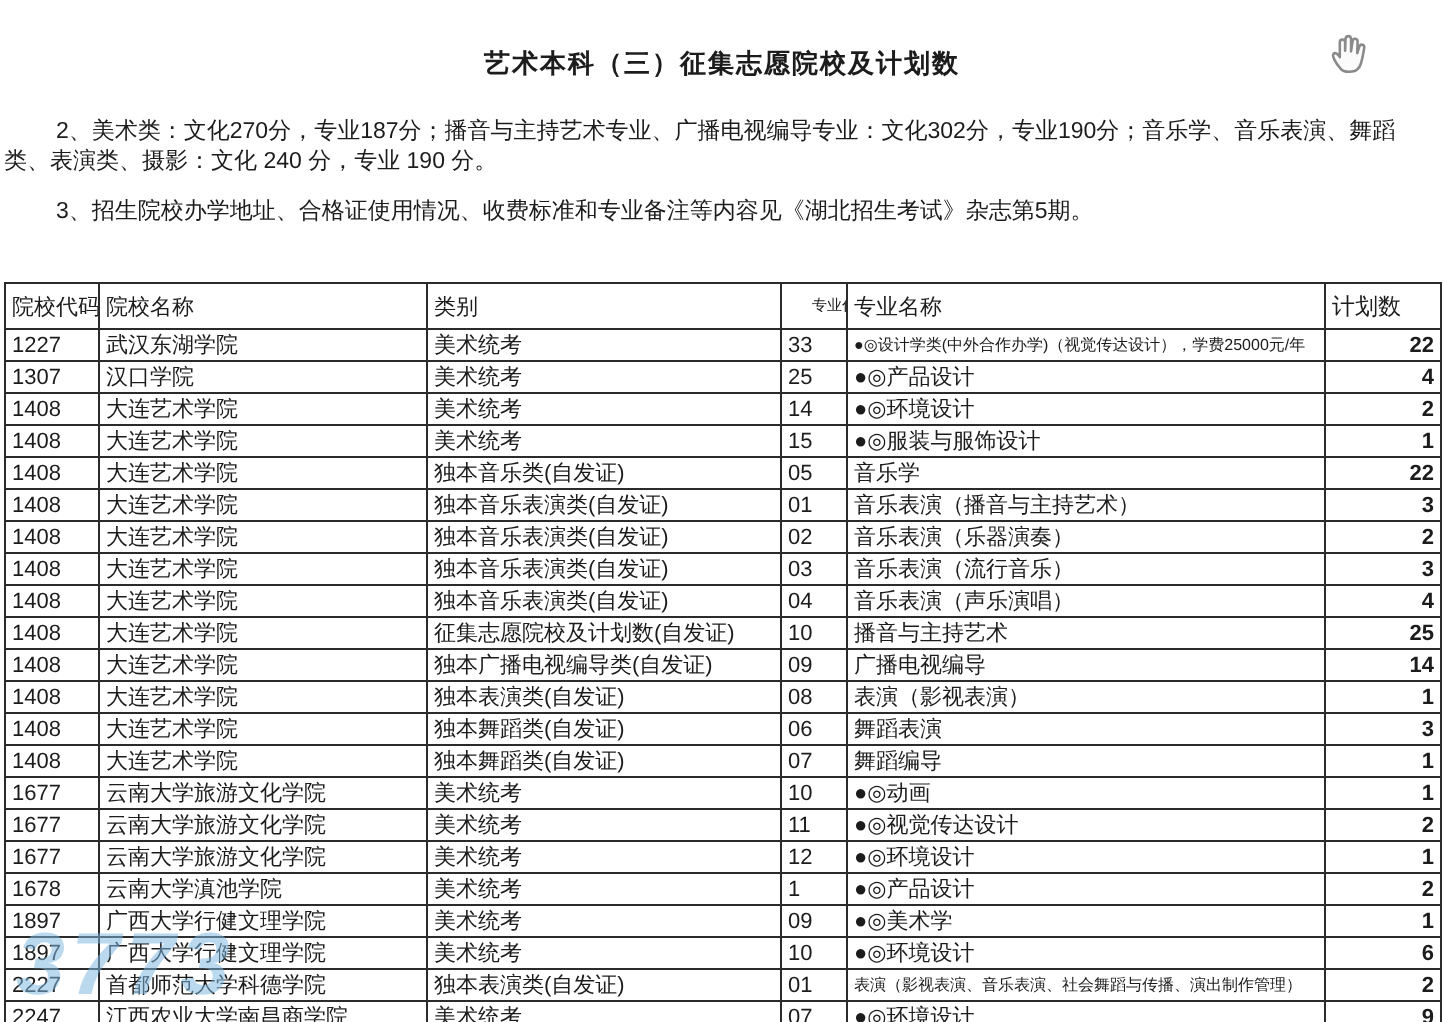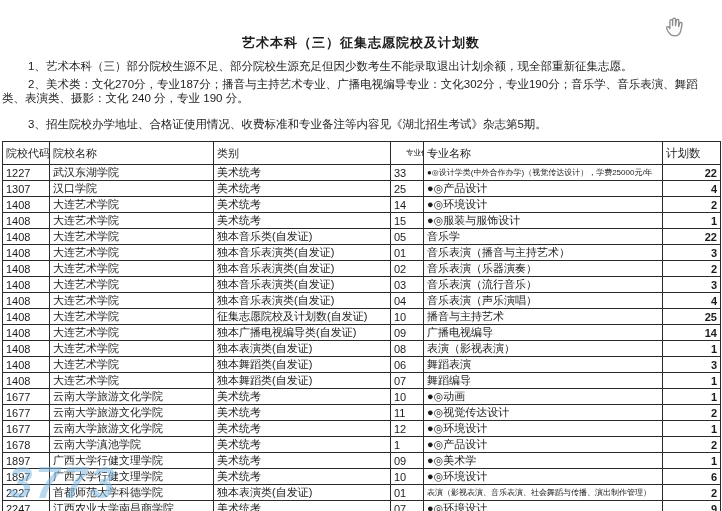--- a/index.html
+++ b/index.html
@@ -1,21 +1,21 @@
 <!DOCTYPE html>
 <html><head>
 <meta charset="utf-8">
 <style>
   html,body { margin:0; padding:0; background:#fff; }
   .page {
     position:relative; width:722px; height:511px; background:#ffffff;
     font-family:"Liberation Sans","DejaVu Sans",sans-serif; color:#1c1c1c; overflow:hidden;
   }
   .title {
-    position:absolute; top:34px; left:0; width:722px; text-align:center;
+    position:absolute; top:23px; left:0; width:722px; text-align:center;
     font-size:13px; font-weight:bold; letter-spacing:1px;
   }
   .hand-cursor { position:absolute; left:660px; top:12px; width:30px; height:34px; }
   .paras { position:absolute; top:56px; left:2px; width:716px; font-size:11.5px; line-height:14.6px; }
   .paras p { margin:3px 0 0 0; text-indent:26px; }
   .paras p.last { margin-top:11px; }
   table.plan {
     position:absolute; top:141px; left:2px; width:718px;
     border-collapse:collapse; table-layout:fixed;
   }
@@ -43,21 +43,20 @@
 
 <div class="page">
 
   <div class="title">艺术本科（三）征集志愿院校及计划数</div>
 
   <svg class="hand-cursor" viewBox="0 0 28 32" xmlns="http://www.w3.org/2000/svg">
     <path d="M9.2 20.5 C7.4 18.6 5.3 14.9 6.3 14.0 C7.2 13.2 8.4 14.3 9.2 15.6 L9.2 8.6 C9.2 6.8 11.7 6.8 11.7 8.6 L11.7 12.6 L11.9 7.0 C12.1 5.2 14.4 5.3 14.5 7.1 L14.5 12.9 L15.2 8.1 C15.5 6.4 17.6 6.7 17.6 8.3 L17.4 13.7 L18.4 10.6 C18.9 9.1 20.9 9.7 20.7 11.2 C20.4 13.2 19.8 16.4 19.2 18.4 C18.5 20.9 17.1 22.5 13.9 22.5 C11.2 22.5 9.8 21.7 9.2 20.5 Z" fill="#fbfbfb" stroke="#8a8a8a" stroke-width="1.2" stroke-linejoin="round"></path>
   </svg>
 
   <div class="paras">
-    <p>1、艺术本科（三）部分院校生源不足、部分院校生源充足但因少数考生不能录取退出计划余额，现全部重新征集志愿。</p>
     <p>2、美术类：文化270分，专业187分；播音与主持艺术专业、广播电视编导专业：文化302分，专业190分；音乐学、音乐表演、舞蹈类、表演类、摄影：文化 240 分，专业 190 分。</p>
     <p class="last">3、招生院校办学地址、合格证使用情况、收费标准和专业备注等内容见《湖北招生考试》杂志第5期。</p>
   </div>
 
   <table class="plan">
     <colgroup>
       <col style="width:47px">
         <col style="width:164px">
         <col style="width:177px">
       <col style="width:33px">

